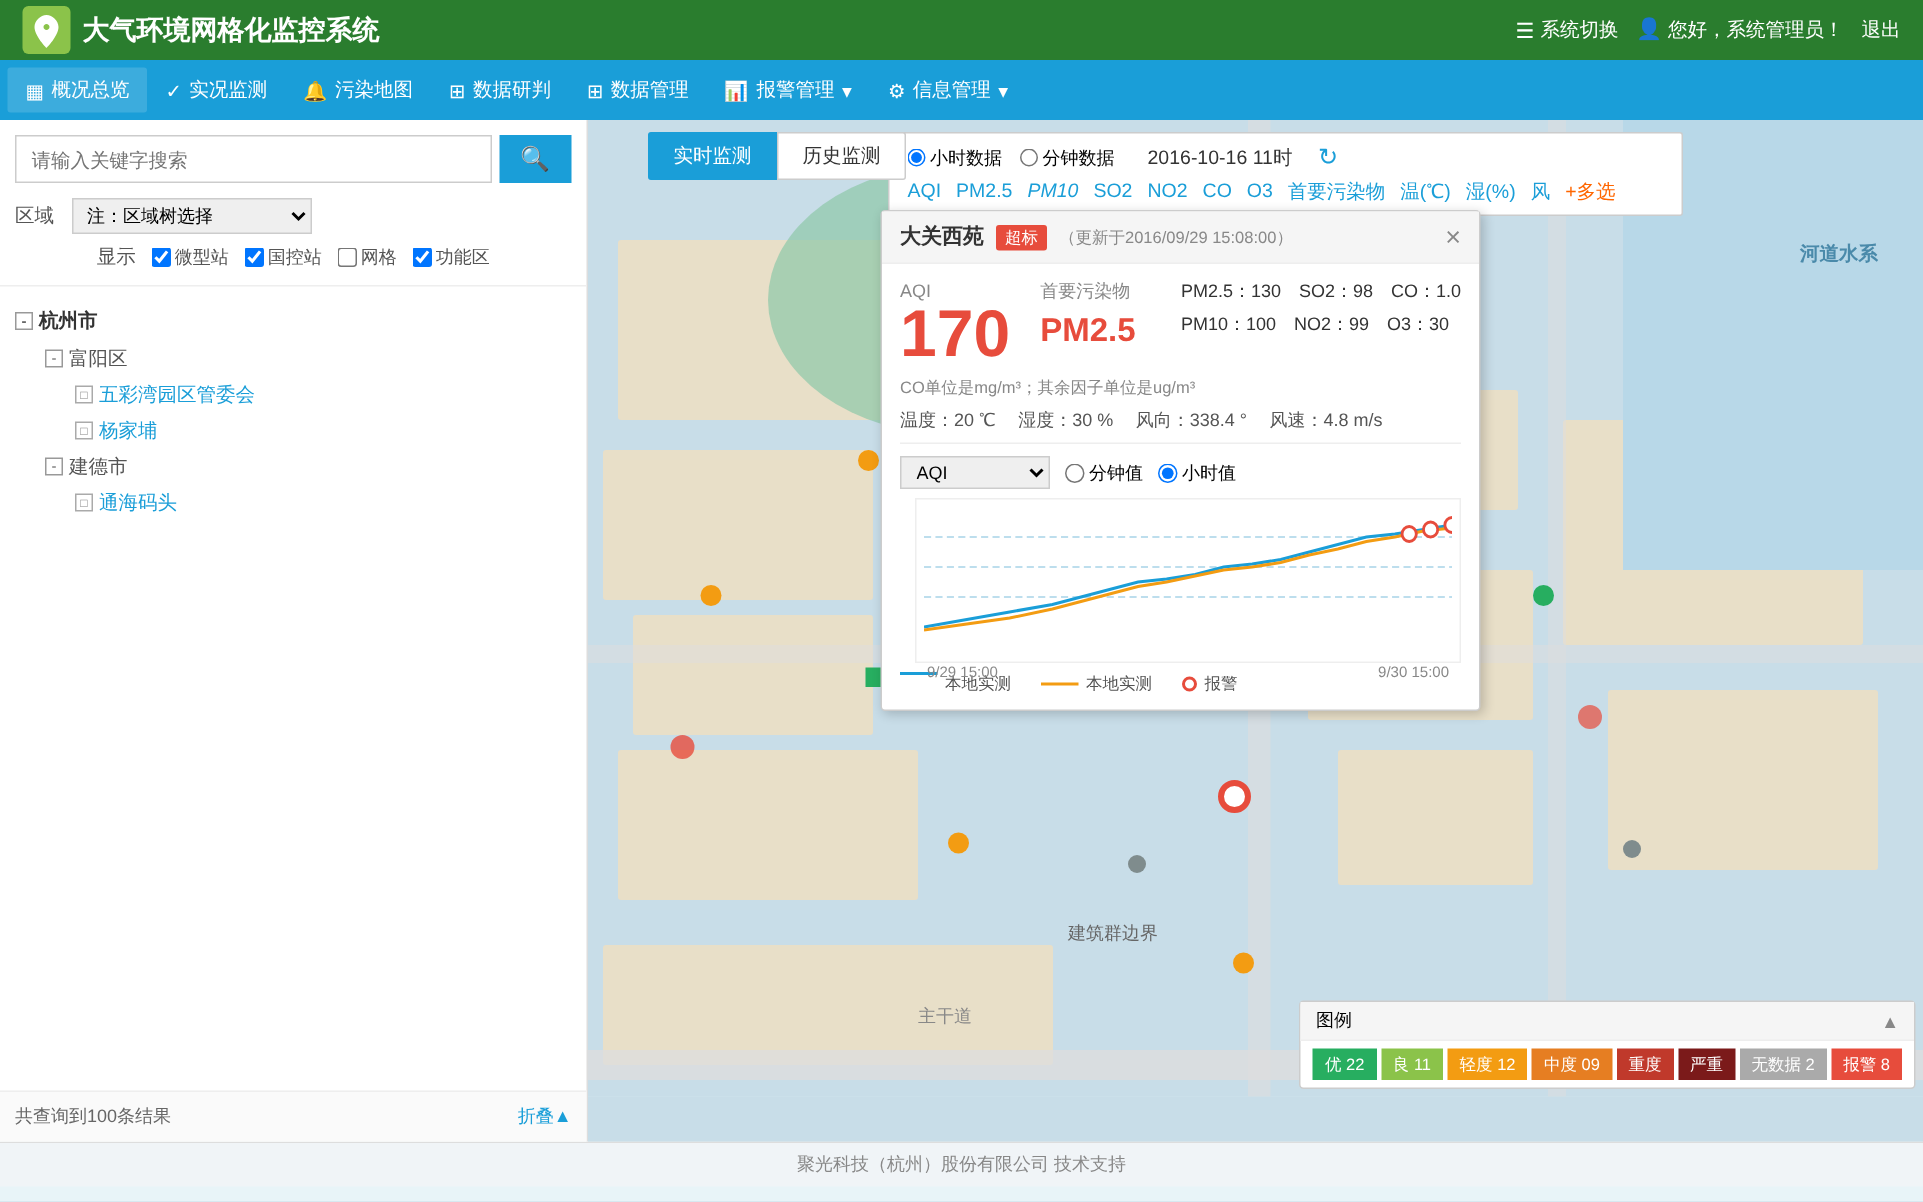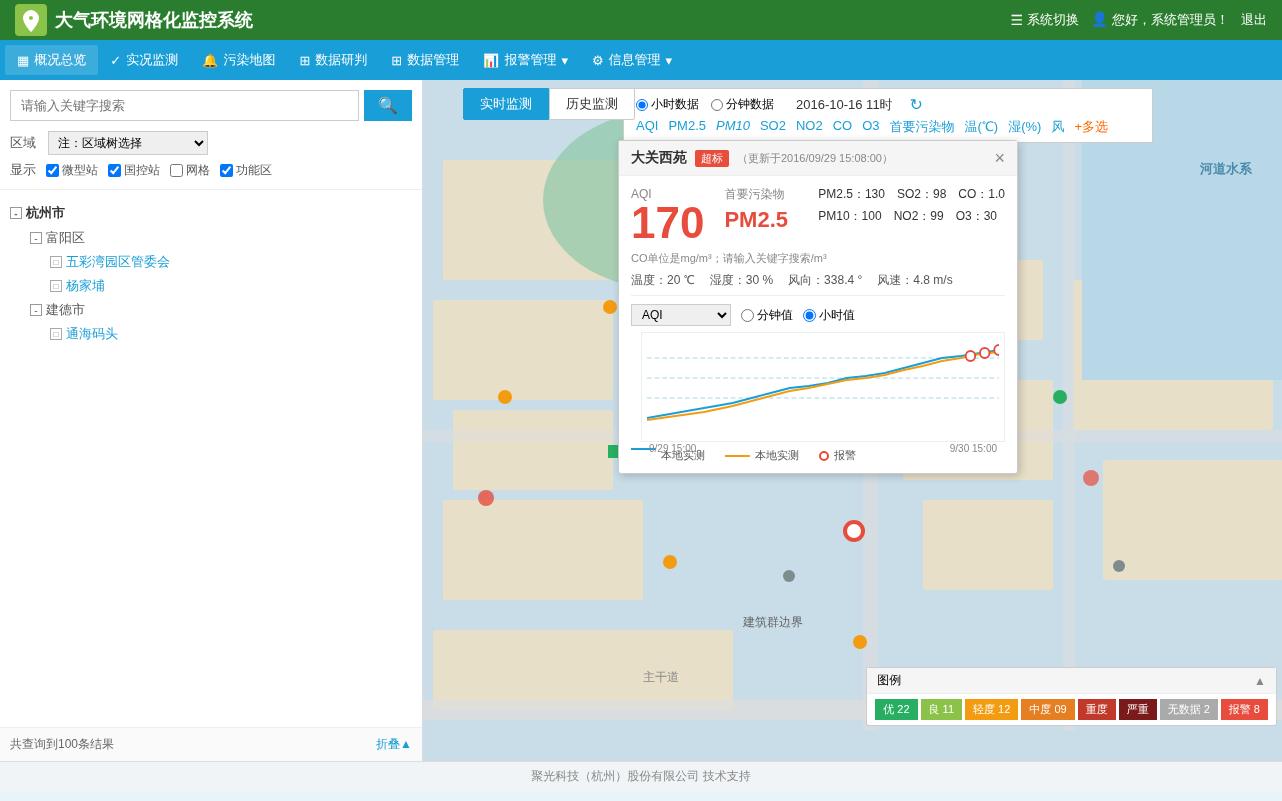--- a/index.html
+++ b/index.html
@@ -60,35 +60,35 @@
   </div>
   <div style="color:white;padding:6px 12px;cursor:pointer;display:flex;align-items:center;gap:5px;font-size:13px;">
     <span>⚙</span>
     <span>信息管理</span>
     <span>▾</span>
   </div>
 </div>
 
 <div style="display:flex;height:681px;position:relative;">
 
-  <div style="width:423px;background:white;border-right:1px solid #ddd;display:flex;flex-direction:column;flex-shrink:0;z-index:5;">
+  <div style="width:392px;background:white;border-right:1px solid #ddd;display:flex;flex-direction:column;flex-shrink:0;z-index:5;">
 
     <div style="padding:10px;display:flex;gap:5px;">
       <input style="flex: 1 1 0%; border: 1px solid rgb(204, 204, 204); padding: 6px 10px; font-size: 13px; outline: none;" placeholder="请输入关键字搜索">
       <button style="background:#1a9ed8;border:none;color:white;padding:6px 14px;cursor:pointer;font-size:16px;">🔍</button>
     </div>
 
     <div style="padding:0 10px 10px;border-bottom:1px solid #eee;">
       <div style="display:flex;align-items:center;gap:8px;margin-bottom:6px;">
         <span style="color:#555;width:30px;flex-shrink:0;">区域</span>
         <select style="border:1px solid #ccc;padding:3px 5px;font-size:12px;width:160px;">
           <option>注：区域树选择</option>
         </select>
       </div>
-      <div style="display:flex;align-items:center;gap:6px;">
+      <div style="display:flex;align-items:center;gap:6px;justify-content:center;">
         <span style="color:#555;width:30px;flex-shrink:0;">显示</span>
         <div style="display:flex;gap:10px;align-items:center;">
           <label style="display:flex;align-items:center;gap:3px;font-size:12px;color:#555;cursor:pointer;"><input type="checkbox" checked="" style="">微型站</label>
           <label style="display:flex;align-items:center;gap:3px;font-size:12px;color:#555;cursor:pointer;"><input type="checkbox" checked="" style="">国控站</label>
           <label style="display:flex;align-items:center;gap:3px;font-size:12px;color:#555;cursor:pointer;"><input type="checkbox" style="">网格</label>
           <label style="display:flex;align-items:center;gap:3px;font-size:12px;color:#555;cursor:pointer;"><input type="checkbox" checked="" style="">功能区</label>
         </div>
       </div>
     </div>
 
@@ -235,21 +235,21 @@
               <span>CO：1.0</span>
             </div>
             <div style="display:flex;gap:12px;">
               <span>PM10：100</span>
               <span>NO2：99</span>
               <span>O3：30</span>
             </div>
           </div>
         </div>
 
-        <div style="font-size:11px;color:#888;margin-bottom:6px;">CO单位是mg/m³；请输入关键字搜索/m³</div>
+        <div style="font-size:11px;color:#888;margin-bottom:6px;">CO单位是mg/m³；其余因子单位是ug/m³</div>
 
         <div style="display:flex;gap:15px;font-size:12px;color:#555;margin-bottom:8px;padding-bottom:6px;border-bottom:1px solid #eee;">
           <span>温度：20 ℃</span>
           <span>湿度：30 %</span>
           <span>风向：338.4 °</span>
           <span>风速：4.8 m/s</span>
         </div>
 
         <div style="display:flex;align-items:center;gap:10px;margin-bottom:6px;">
           <select style="border:1px solid #ccc;padding:2px 6px;font-size:12px;width:100px;">

